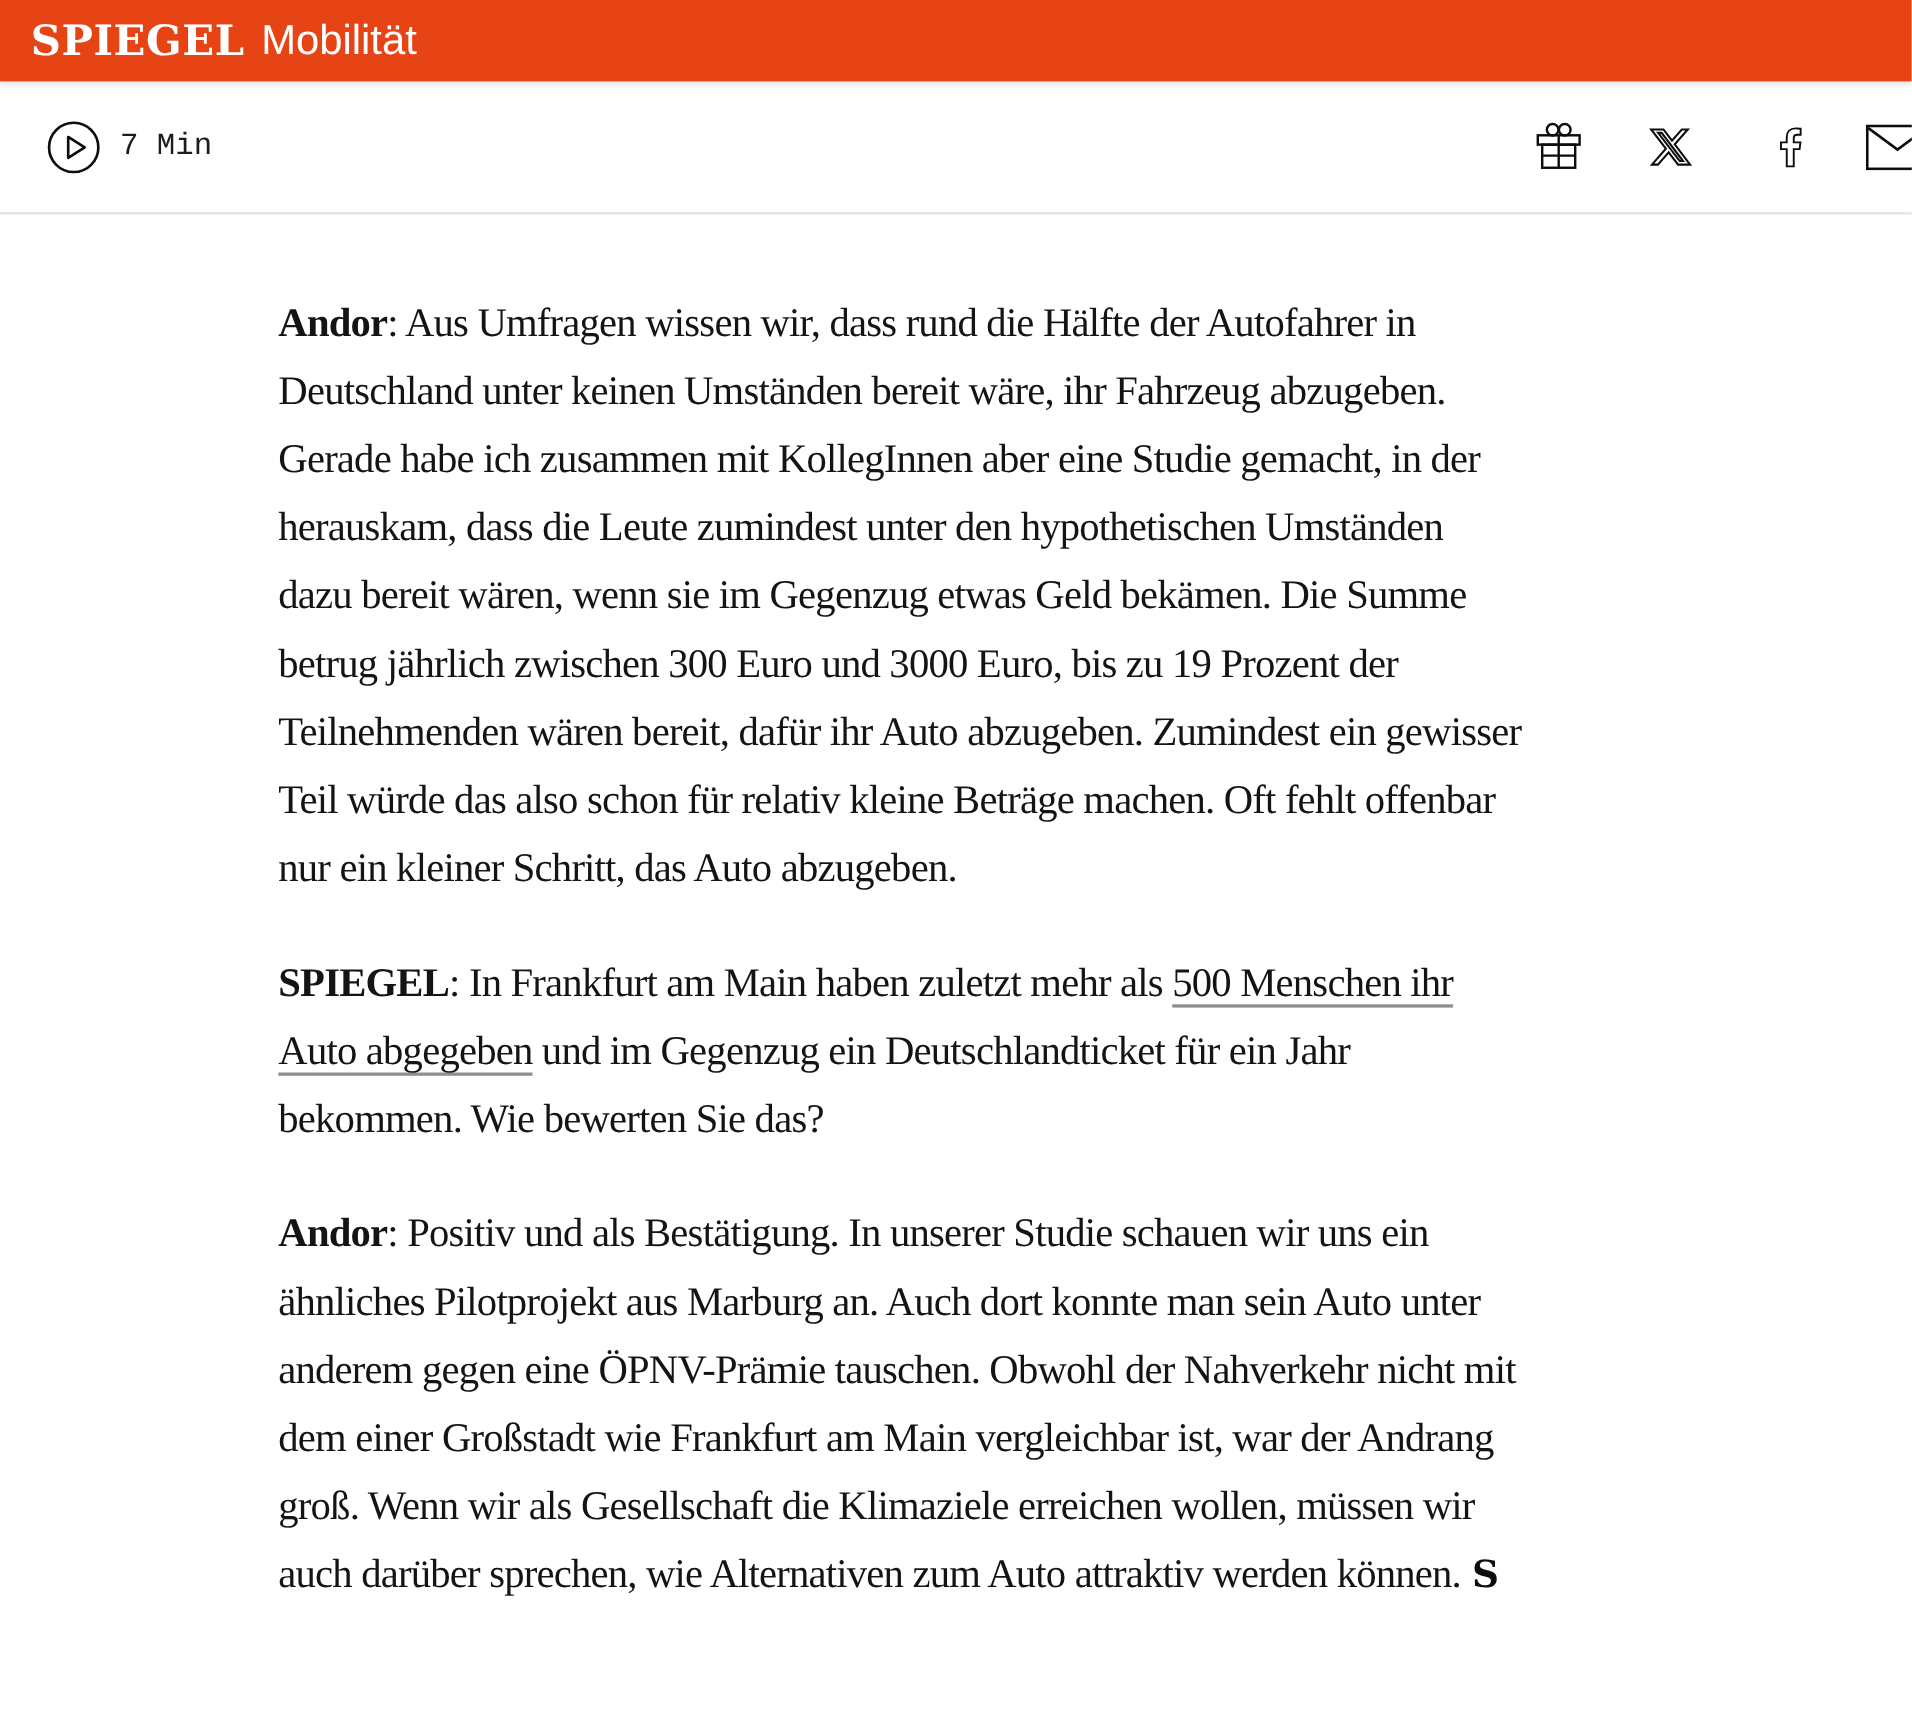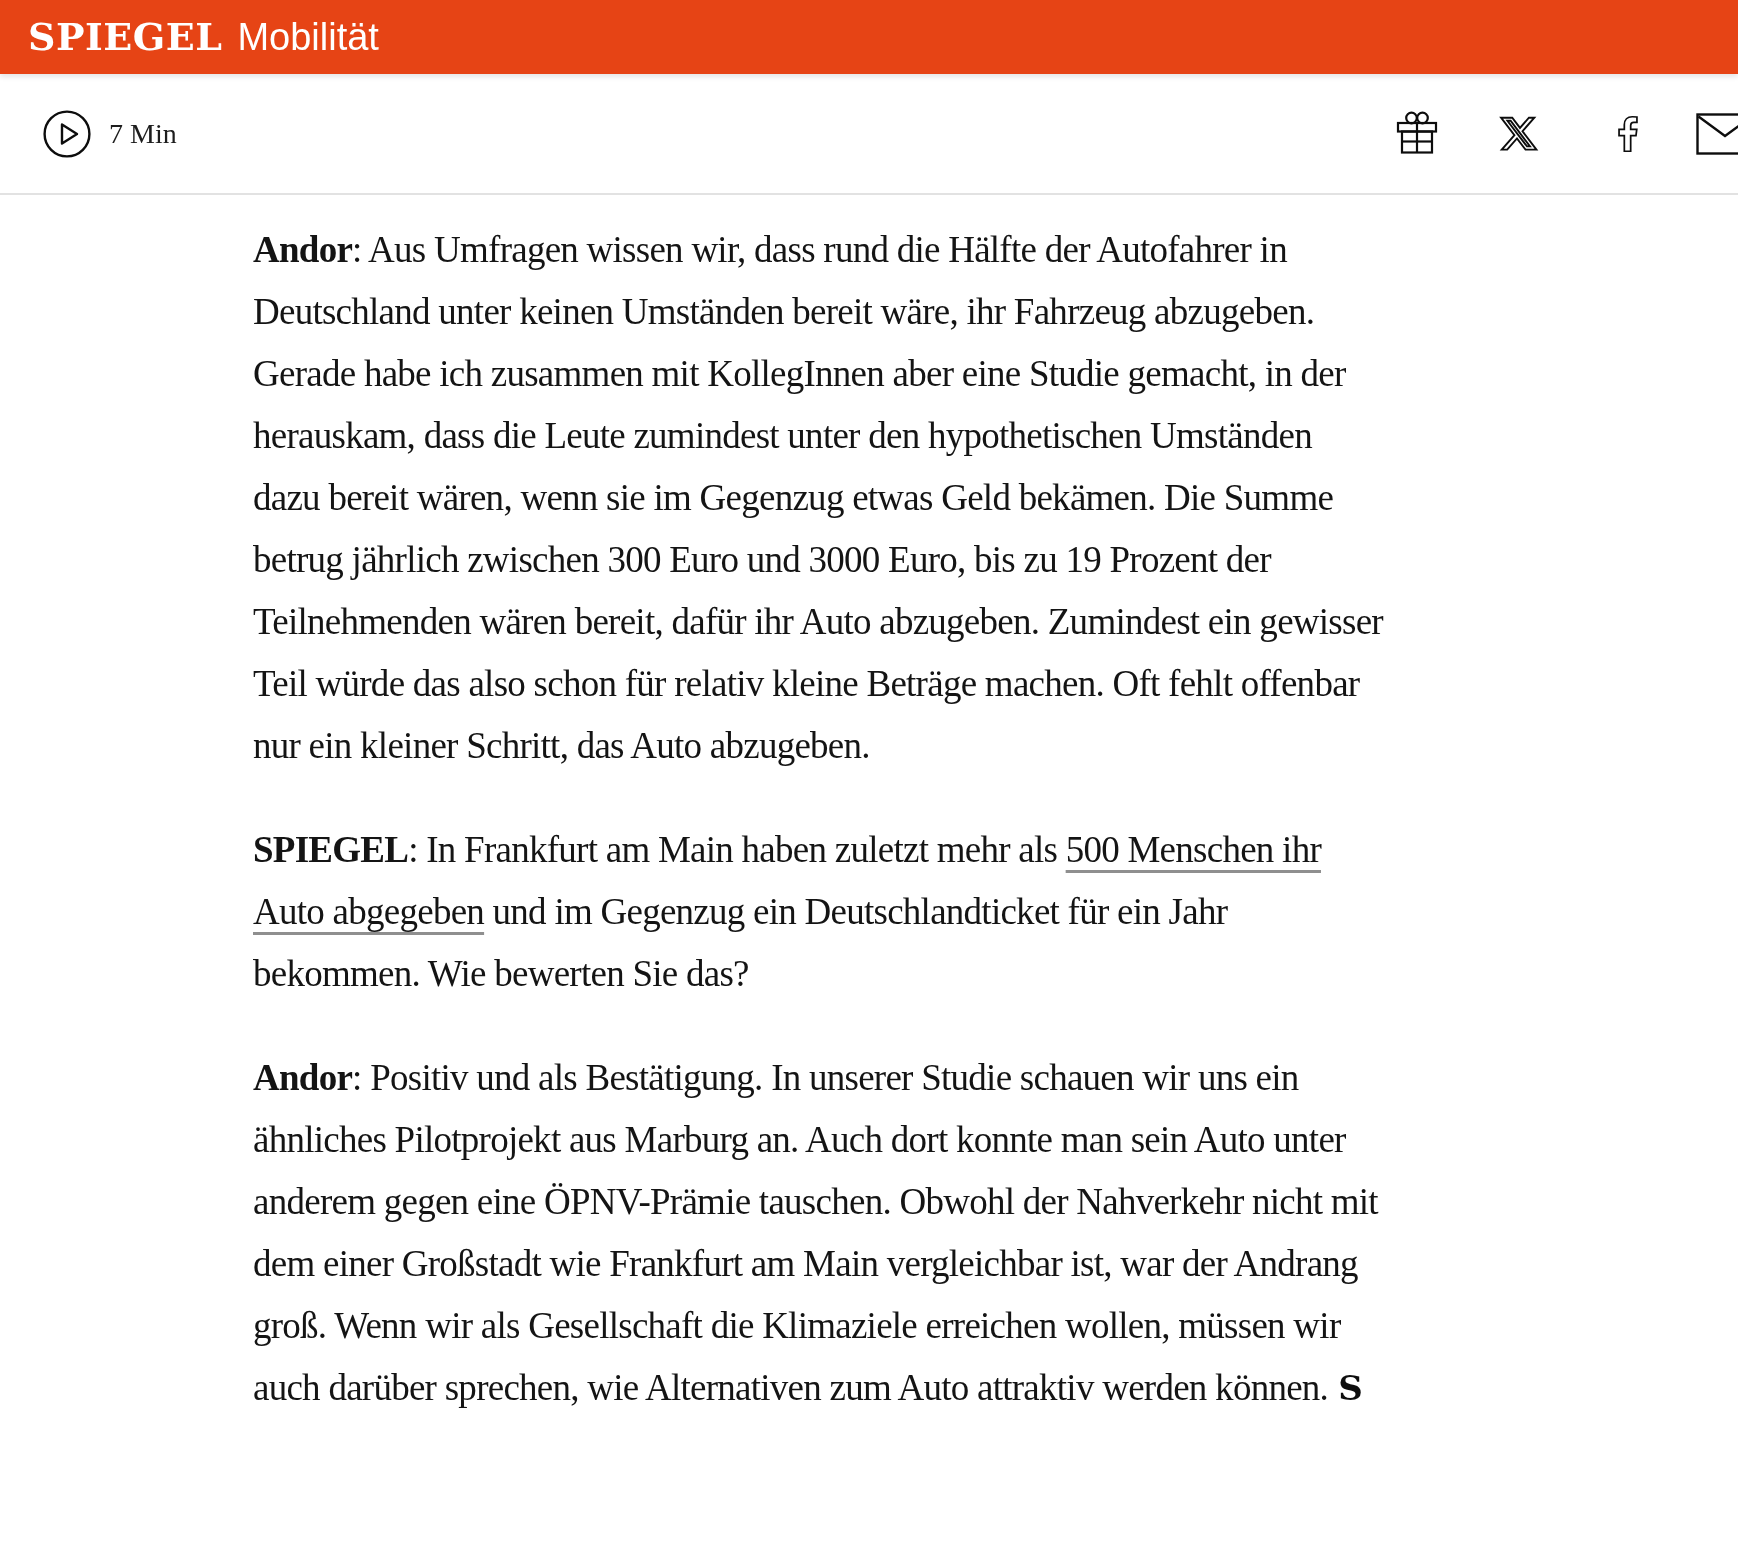--- a/index.html
+++ b/index.html
@@ -64,21 +64,21 @@
     transform: translateY(-50%);
     display: flex;
     align-items: center;
     gap: 17px;
     background: none;
     border: none;
     padding: 0;
     cursor: pointer;
   }
   .reading-time {
-    font-family: Liberation Serif, serif;
+    font-family: Liberation Mono, monospace;
     font-size: 28px;
     color: #1d1d1d;
   }
   .share-btn {
     position: absolute;
     top: 50%;
     transform: translateY(-50%);
     background: none;
     border: none;
     padding: 0;
@@ -87,20 +87,21 @@
   }
   .share-gift  { left: 1393px; }
   .share-x     { left: 1499px; }
   .share-fb    { left: 1605px; }
   .share-mail  { left: 1696px; }
   .icon-stroke { stroke: #0d0d0d; fill: none; }
 
   
   .article {
     padding: 24px 0 0 253px;
+    margin-top: 44px;
   }
   .article p {
     width: 1132px;
     margin: 0 0 42px 0;
     font-family: "Liberation Serif", serif;
     font-size: 37px;
     line-height: 62px;
     letter-spacing: -0.02em;
     color: #141414;
   }

